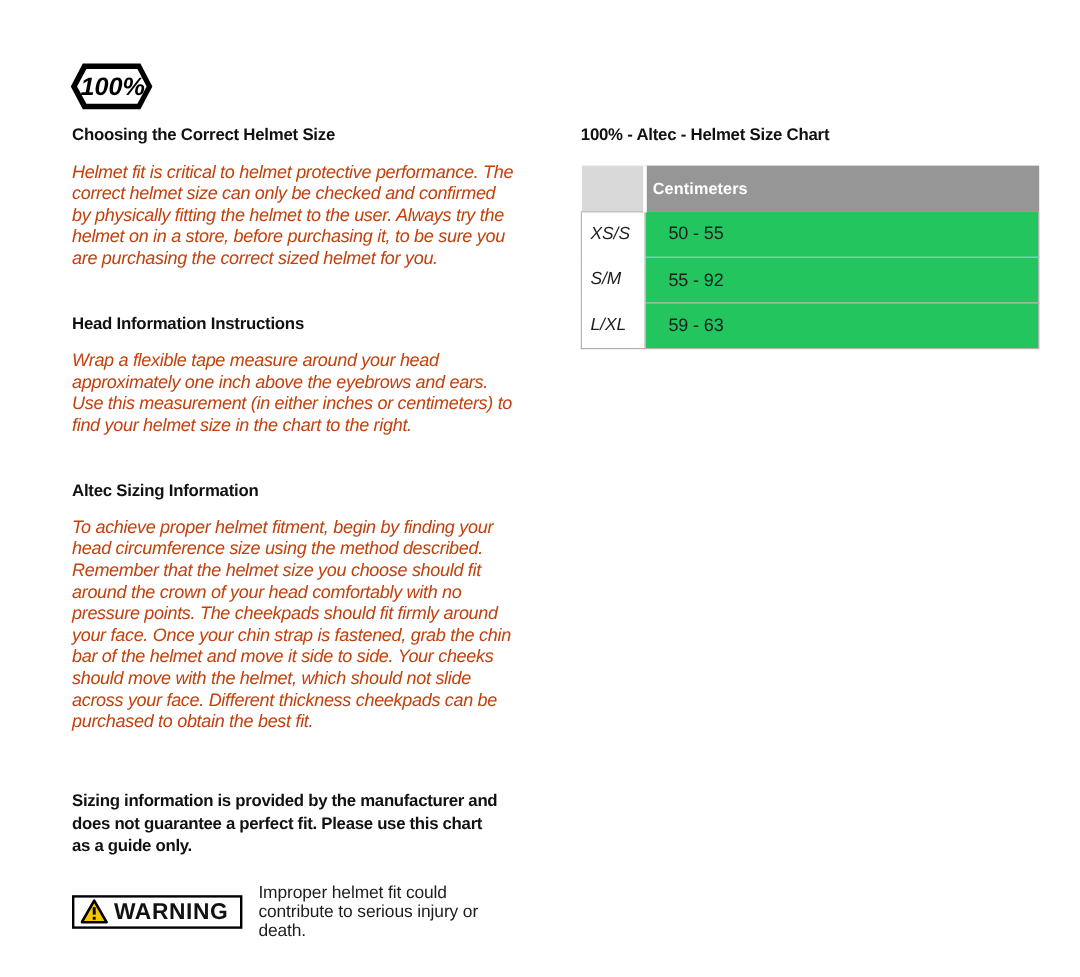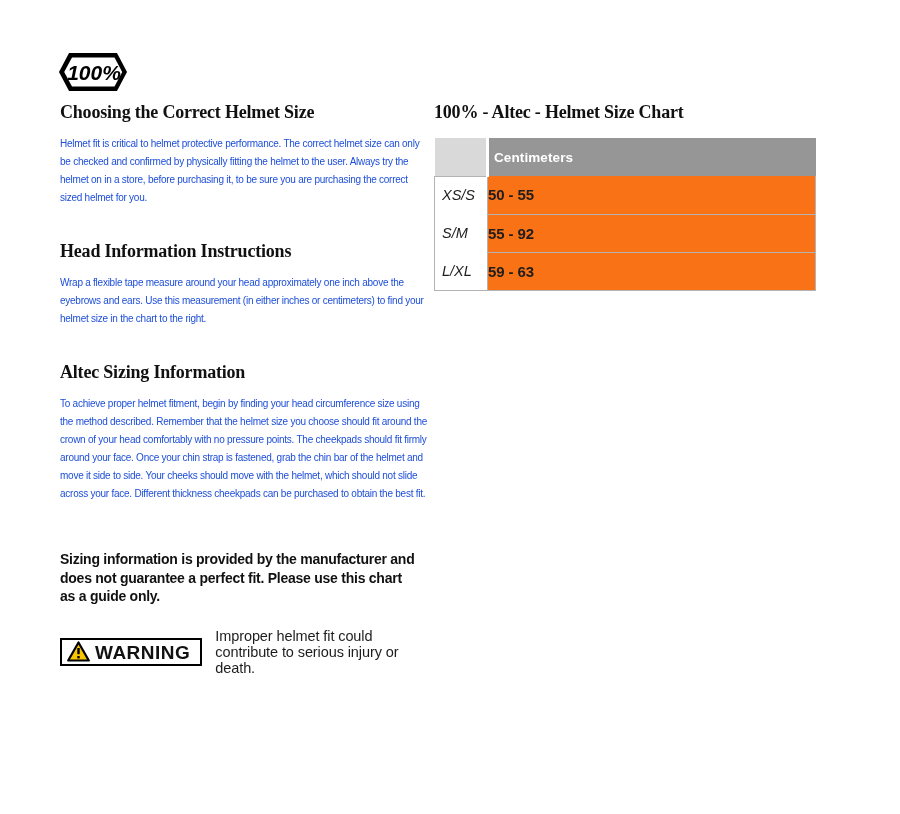--- a/index.html
+++ b/index.html
@@ -15,37 +15,37 @@
     height: 814px;
     background: #ffffff;
     overflow: hidden;
   }
 
   
   .logo { position: absolute; left: 58px; top: 52px; width: 70px; height: 40px; }
 
   
   .left-col  { position: absolute; left: 60px; top: 101px; width: 368px; }
-  .right-col { position: absolute; left: 434px; top: 101px; width: 382px; }
+  .right-col { position: absolute; left: 484px; top: 101px; width: 382px; }
 
   h2.section-heading, h2.chart-title {
-    font-size: 18px;
+    font-size: 14px;
     font-weight: 700;
     letter-spacing: -0.2px;
     color: #111111;
     margin: 0 0 12px 0;
     line-height: 22px;
-    font-family: Liberation Serif, serif;
   }
   .section { margin-bottom: 33px; }
   .section p {
-    font-size: 10px;
+    font-size: 15px;
     line-height: 18px;
     letter-spacing: -0.25px;
-    color: #1d4ed8;
+    color: #c2410c;
+    font-style: italic;
   }
 
   .disclaimer {
     margin-top: 47px;
     width: 358px;
     font-size: 14px;
     font-weight: 700;
     line-height: 18.5px;
     letter-spacing: -0.25px;
     color: #111111;
@@ -107,25 +107,26 @@
   td.size-cell {
     background: #ffffff;
     border-left: 1px solid #b3b3b3;
     border-right: 1px solid #b3b3b3;
     padding-left: 7px;
     font-size: 14.5px;
     color: #1d1d1d;
     font-style: italic;
   }
   td.value-cell {
-    background: #f97316;
+    background: #22c55e;
     border-bottom: 1px solid #b3b3b3;
     border-right: 1px solid #b3b3b3;
+    padding-left: 19px;
     font-size: 15px;
-    font-weight: 700;
+    font-weight: 400;
     color: #1d1d1d;
     letter-spacing: -0.1px;
   }
   .size-table tbody tr:last-child td.size-cell { border-bottom: 1px solid #b3b3b3; }
 </style>
 </head>
 <body>
 
 <div class="page">
 

